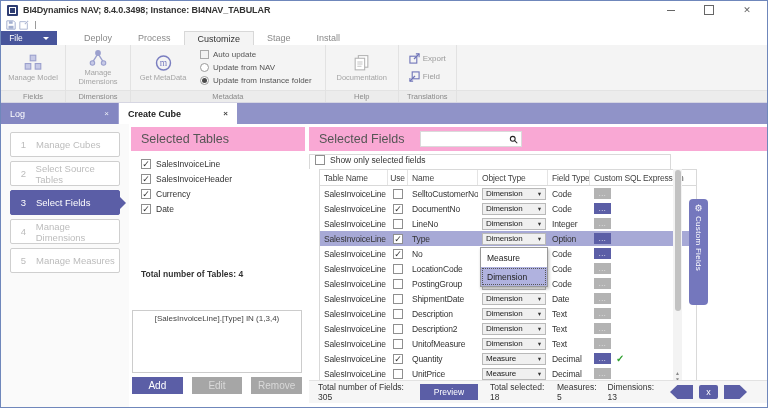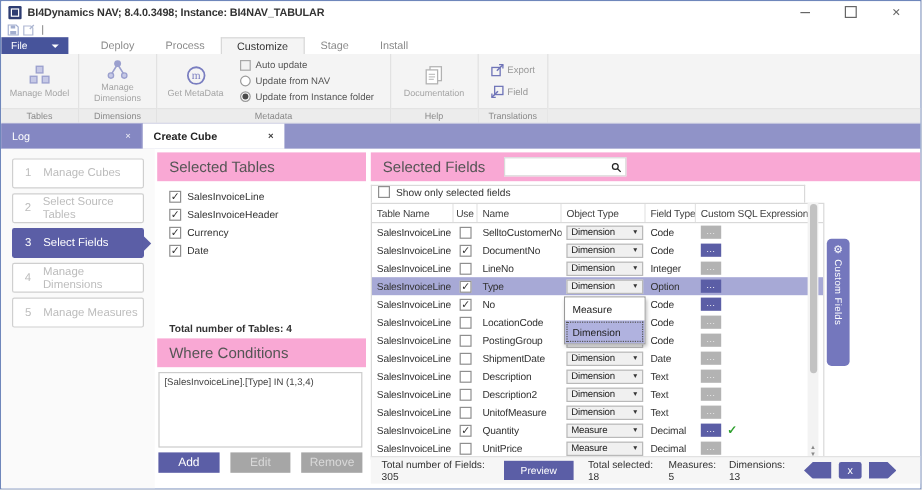--- a/index.html
+++ b/index.html
@@ -65,34 +65,34 @@
   
   .mid { position:absolute; left:130px; top:0; width:176px; height:100%; }
   .secbar { height:24px; background:#f9a8d4; display:flex; align-items:center; padding-left:10px; font-size:12.5px; color:#555; }
   .secbar.tbar { position:absolute; top:3px; left:0; right:2px; }
   .tlist { position:absolute; top:32px; left:10px; right:2px; }
   .titem { display:flex; align-items:center; gap:5px; height:15px; font-size:8.5px; color:#333; }
   .cb { width:10px; height:10px; border:1px solid #8f8f8f; background:#fff; position:relative; flex:0 0 auto; }
   .cb.on::after { content:"✓"; position:absolute; left:0; top:-1px; width:100%; text-align:center; font-size:9px; color:#333; line-height:11px; }
   .totaltables { position:absolute; top:145px; left:10px; font-size:8.5px; font-weight:bold; color:#333; }
   .secbar.wbar { position:absolute; top:158px; left:0; right:2px; }
-  .condbox { position:absolute; top:186px; left:1px; right:5px; height:63px; background:#fff; border:1px solid #cccccc; font-size:8px; color:#444; padding:3px 4px; }
+  .condbox { position:absolute; top:186px; left:1px; right:5px; height:63px; background:#fff; border:1px solid #cccccc; font-size:8px; color:#444; padding:3px 4px;text-align:center; }
   .midbtns { position:absolute; bottom:13px; left:1px; right:5px; display:flex; gap:9px; }
   .mbtn { flex:1; height:17px; font-size:10px; display:flex; align-items:center; justify-content:center; }
   .mbtn.add { background:#5b5ea6; color:#fff; }
   .mbtn.dis { background:#a6a6a6; color:#d9d9d9; }
 
   
   .fields { position:absolute; left:306px; top:0; right:0; height:100%; }
   .secbar.fbar { position:absolute; top:3px; left:2px; right:0; }
   .search { margin-left:16px; width:102px; height:16px; background:#fff; border:1px solid #dadada; display:flex; align-items:center; padding:0 3px; }
   .search input { border:none; outline:none; flex:1; min-width:0; font-size:8.5px; font-family:inherit; background:transparent; }
   .showrow { position:absolute; top:30px; left:2px; width:362px; height:15px; background:#fff; border:1px solid #d9d9d9; border-bottom:none;
              display:flex; gap:5px; padding-left:5px; font-size:8.5px; color:#333; }
-  .tablewrap { position:absolute; top:45px; left:2px; width:378px; bottom:24px; border:1px solid #d9d9d9; background:#fff; overflow:hidden; }
+  .tablewrap { position:absolute; top:45px; left:12px; width:378px; bottom:24px; border:1px solid #d9d9d9; background:#fff; overflow:hidden; }
   .thead { display:flex; height:16px; border-bottom:1px solid #d9d9d9; font-size:8.5px; color:#444; }
   .th { display:flex; align-items:center; padding-left:4px; border-right:1px solid #e4e4e4; height:100%; overflow:hidden; white-space:nowrap; letter-spacing:-0.15px; }
   .c1{width:68px;} .c2{width:20px; justify-content:center; padding-left:0;} .c3{width:70px;} .c4{width:70px;} .c5{width:42px;} .c6{flex:1; border-right:none;}
   .trow { display:flex; height:15px; align-items:center; font-size:8.5px; color:#333; }
   .trow.sel { background:#a7a9d6; }
   .td { padding-left:4px; overflow:hidden; white-space:nowrap; letter-spacing:-0.15px; display:flex; align-items:center; height:100%; }
   .td.c2 { justify-content:center; padding-left:0; }
   .combo { width:64px; height:12px; background:#f0f0f0; border:1px solid #b9b9b9; display:flex; align-items:center; padding:0 3px; font-size:8px; color:#222; }
   .combo .cv { flex:1; overflow:hidden; white-space:nowrap; }
   .combo .carr { font-size:5.5px; color:#333; }
@@ -168,21 +168,21 @@
       <div class="rbtns">
         <div class="rbtn">
           <svg width="20" height="18" viewBox="0 0 18 16">
               <rect x="6.5" y="1" width="5" height="5" fill="#c6c9e6" stroke="#9ba0ce"></rect>
               <rect x="2" y="8.5" width="5" height="5" fill="#c6c9e6" stroke="#9ba0ce"></rect>
               <rect x="11" y="8.5" width="5" height="5" fill="#c6c9e6" stroke="#9ba0ce"></rect>
             </svg>
           <span class="rlbl">Manage Model</span>
         </div>
       </div>
-      <div class="glabel">Tables</div>
+      <div class="glabel">Fields</div>
     </div>
     <div class="rgroup">
       <div class="rbtns">
         <div class="rbtn">
           <svg width="20" height="18" viewBox="0 0 18 16">
               <path d="M9 4 4 12M9 4l5 8" stroke="#9ba0ce" stroke-width="1.2"></path>
               <circle cx="9" cy="3.5" r="2.6" fill="#9ba0ce"></circle>
               <circle cx="4" cy="12.5" r="2" fill="#c6c9e6" stroke="#9ba0ce"></circle>
               <circle cx="14" cy="12.5" r="2" fill="#c6c9e6" stroke="#9ba0ce"></circle>
             </svg>
@@ -307,21 +307,20 @@
           <span class="titem" style="display: flex;">
             <span class="cb on"></span>
             <span class="tlbl">Currency</span>
           </span>
           <span class="titem" style="display: flex;">
             <span class="cb on"></span>
             <span class="tlbl">Date</span>
           </span>
         </div>
       <div class="totaltables">Total number of Tables: 4</div>
-      <div class="secbar wbar">Where Conditions</div>
       <div class="condbox">[SalesInvoiceLine].[Type] IN (1,3,4)</div>
       <div class="midbtns">
         <span class="mbtn add">Add</span>
         <span class="mbtn dis">Edit</span>
         <span class="mbtn dis">Remove</span>
       </div>
     </div>
 
     <div class="fields">
       <div class="secbar fbar">

